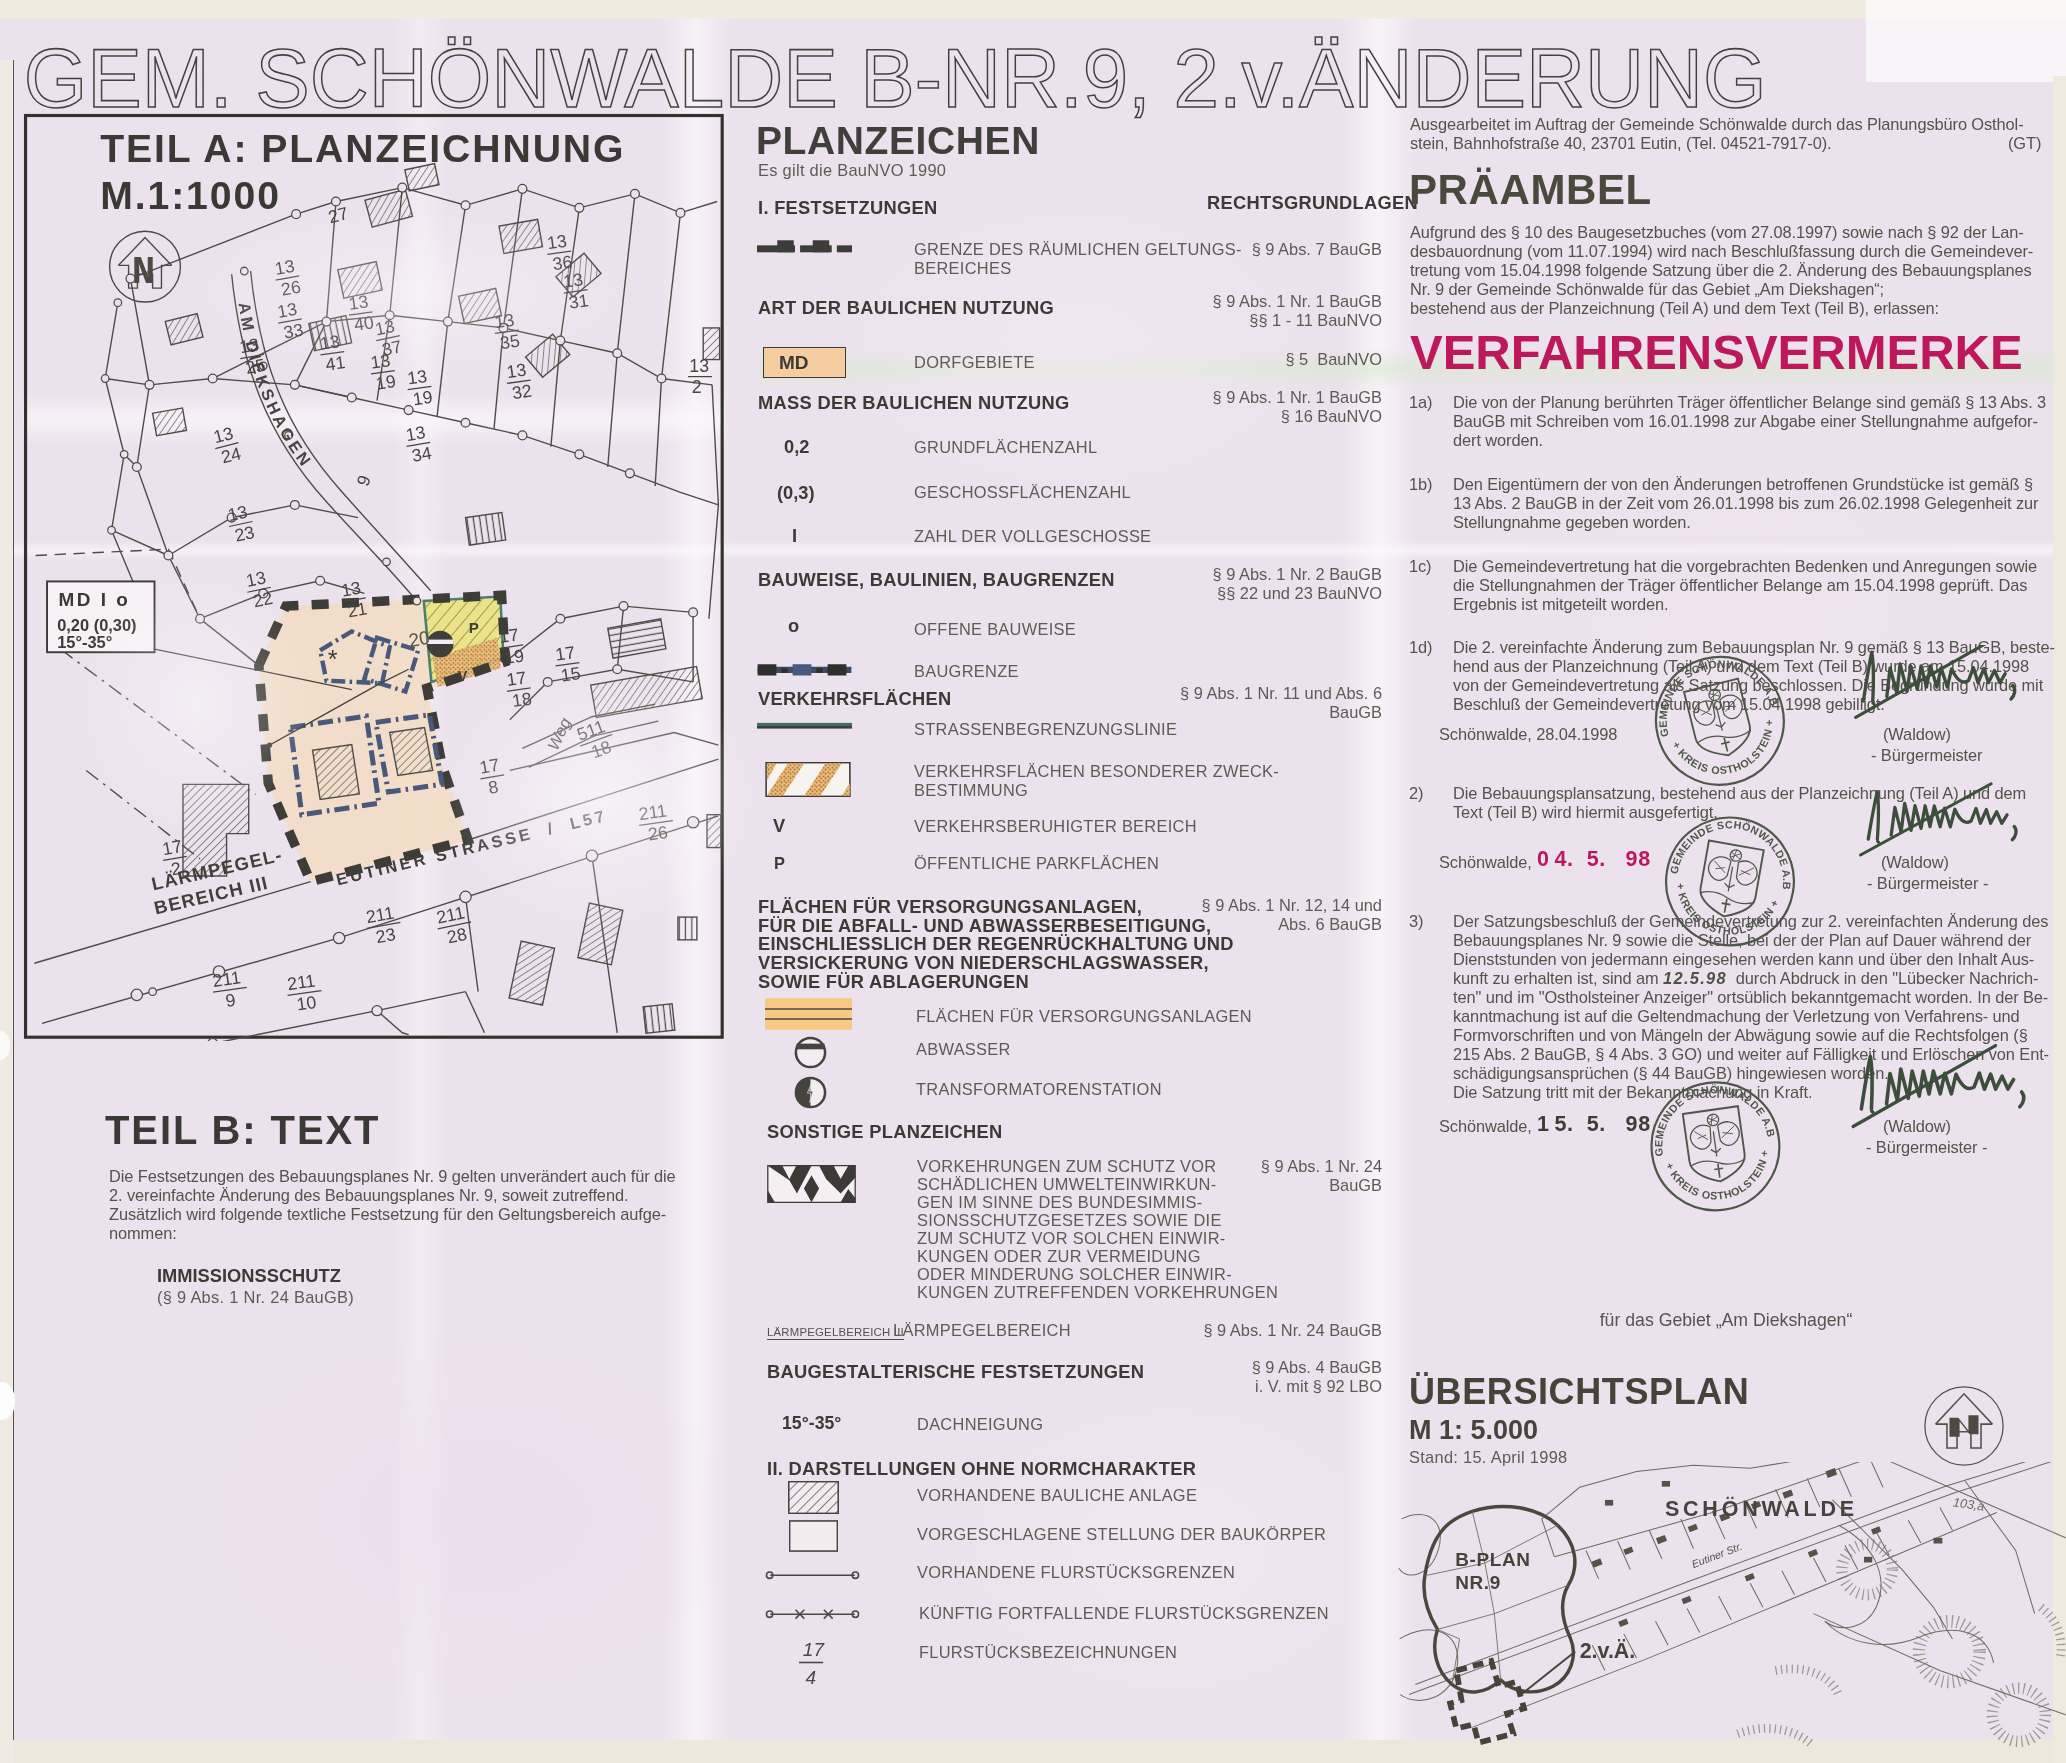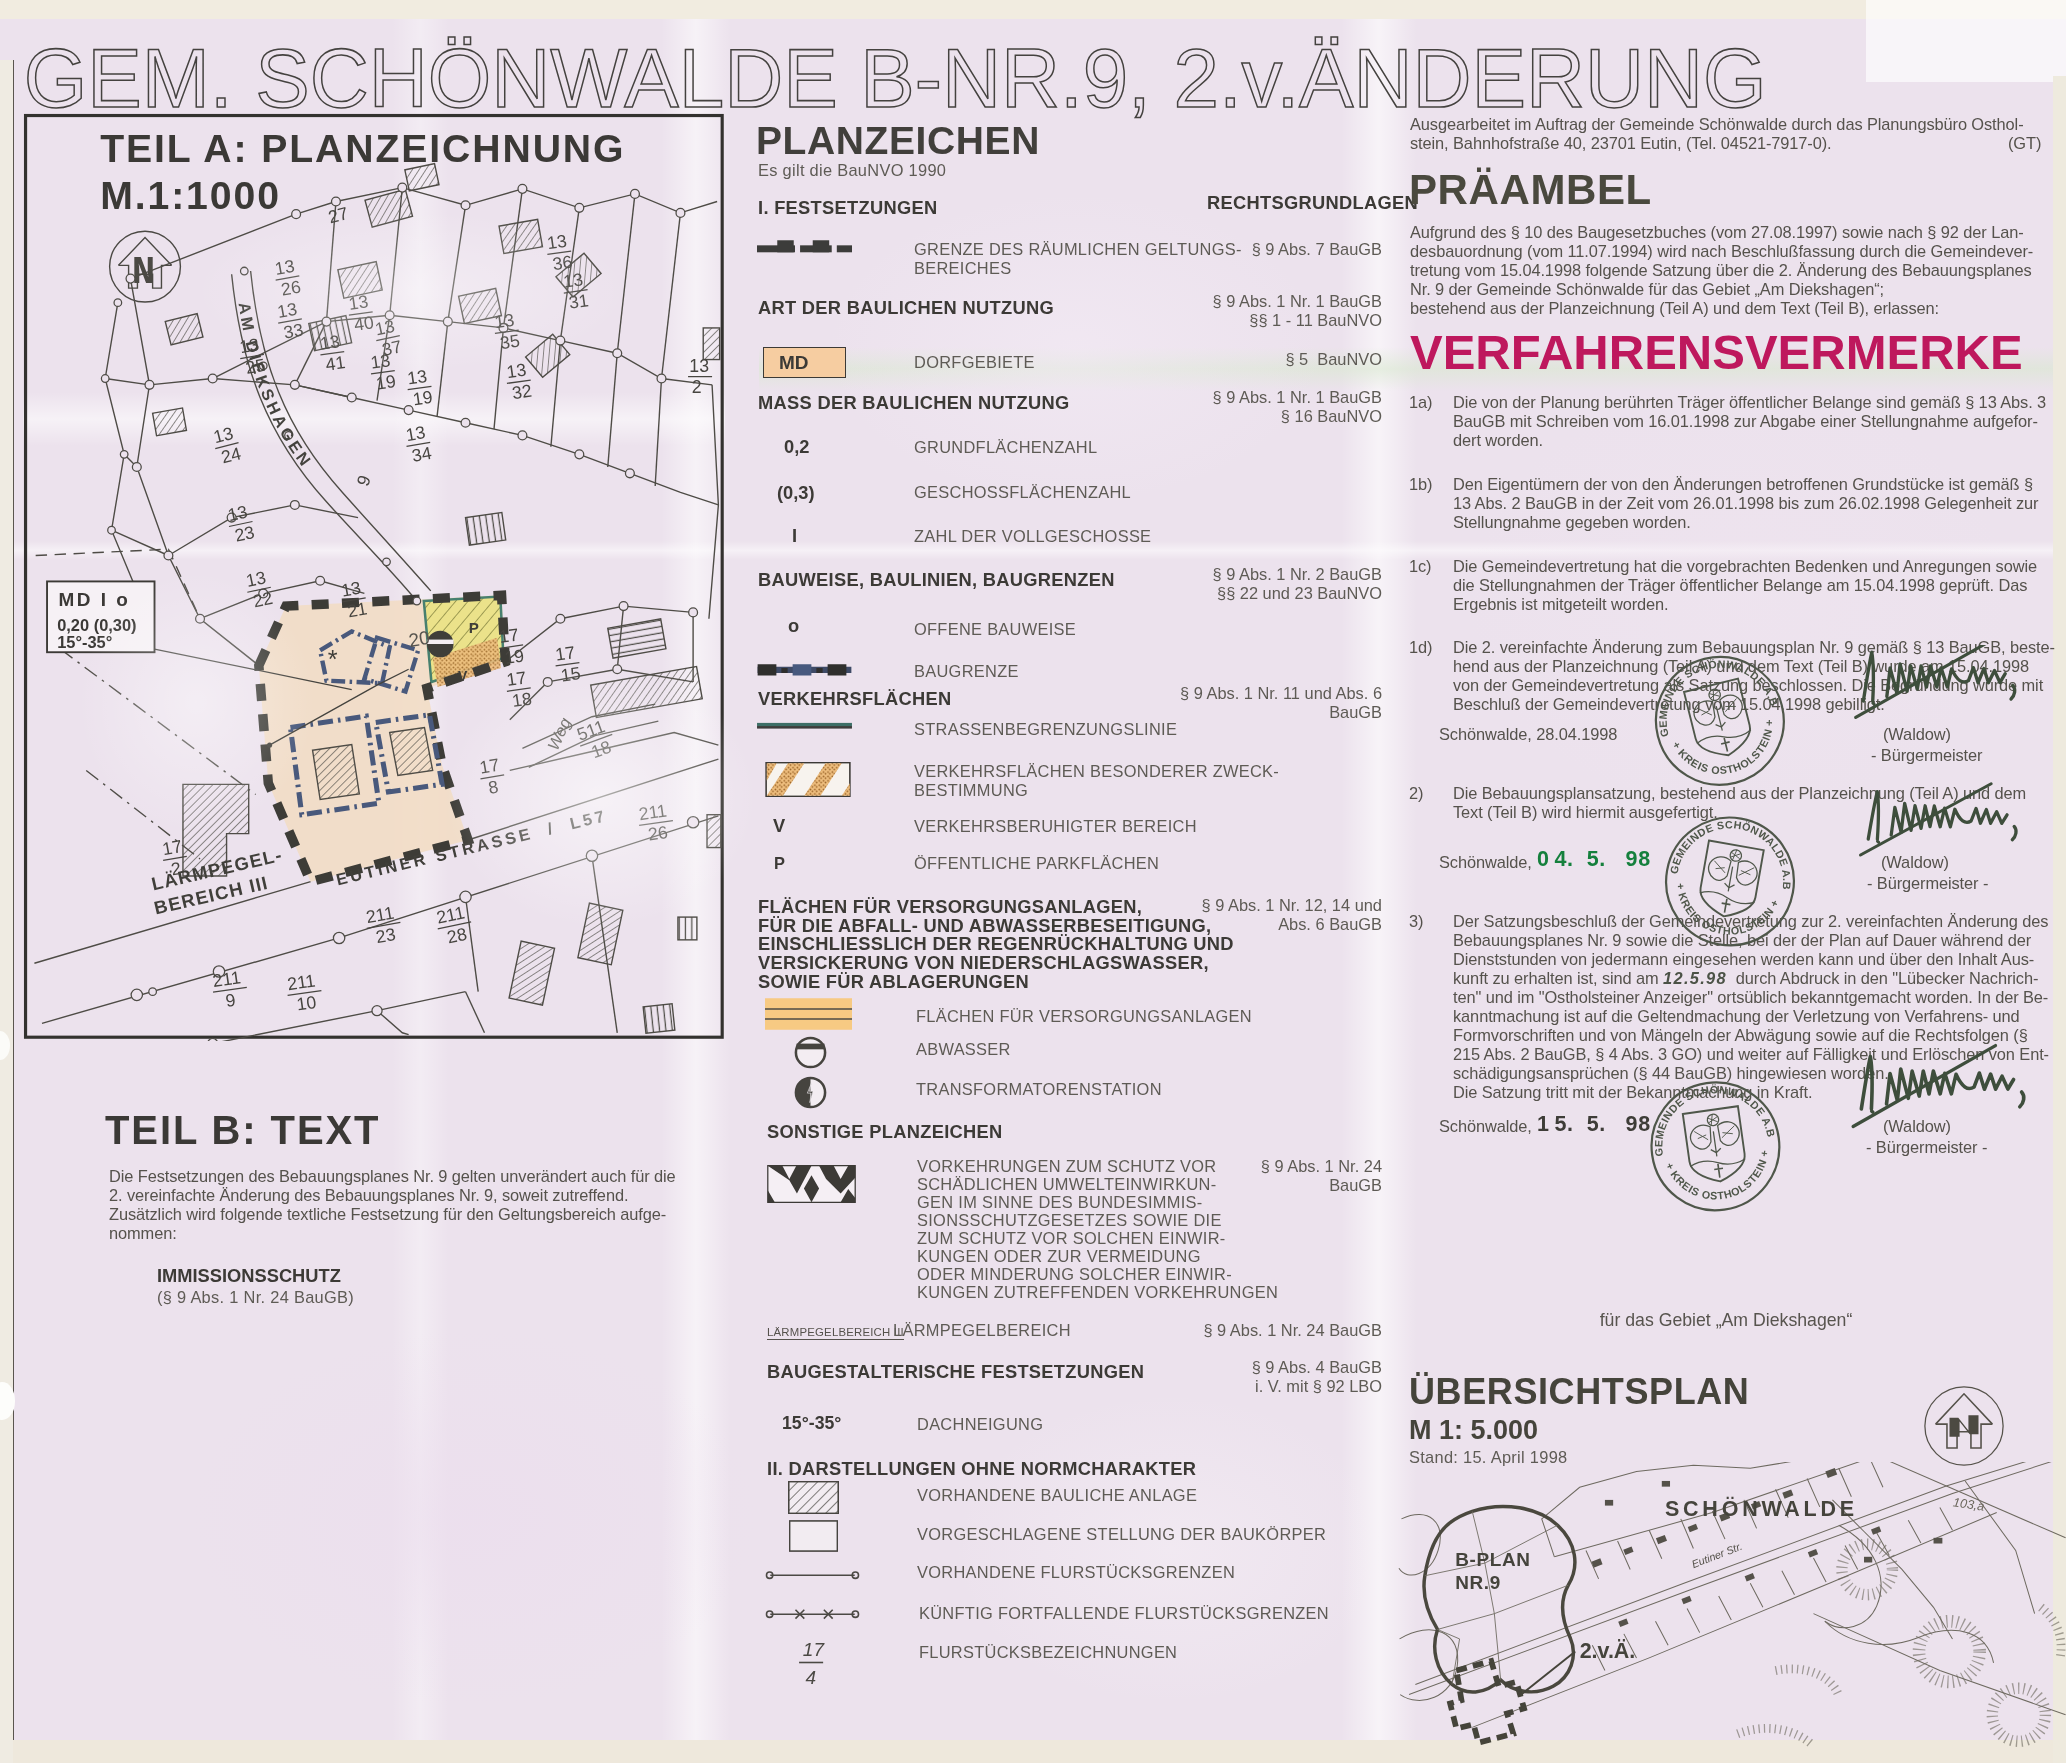--- a/index.html
+++ b/index.html
@@ -735,21 +735,21 @@
 <div class="abs body" style="left:1439px;top:725px;">Schönwalde, 28.04.1998</div>
 
 <div class="abs body" style="left:1883px;top:725px;">(Waldow)</div>
 <div class="abs body" style="left:1871px;top:746px;">- Bürgermeister</div>
 
 <div class="abs body" style="left:1409px;top:784px;width:32px;">2)</div>
 <div class="abs body" style="left:1453px;top:784px;width:601px;">Die Bebauungsplansatzung, bestehend aus der Planzeichnung (Teil A) und dem<br>Text (Teil B) wird hiermit ausgefertigt.</div>
 
 <div class="abs body" style="left:1439px;top:853px;">Schönwalde,</div>
 
-<div class="abs" style="left:1537px;top:847px;font-size:21.5px;font-weight:bold;color:#15803d;letter-spacing:0.6px;">0 4.&nbsp;&nbsp;5.&nbsp;&nbsp;&nbsp;98</div>
+<div class="abs" style="left:1537px;top:847px;font-size:21.5px;font-weight:bold;color:#be185d;letter-spacing:0.6px;">0 4.&nbsp;&nbsp;5.&nbsp;&nbsp;&nbsp;98</div>
 
 <div class="abs body" style="left:1881px;top:853px;">(Waldow)</div>
 <div class="abs body" style="left:1867px;top:874px;">- Bürgermeister -</div>
 
 <div class="abs body" style="left:1409px;top:912px;width:32px;">3)</div>
 <div class="abs body" style="left:1453px;top:912px;width:601px;">Der Satzungsbeschluß der Gemeindevertretung zur 2. vereinfachten Änderung des<br>Bebauungsplanes Nr. 9 sowie die Stelle, bei der der Plan auf Dauer während der<br>Dienststunden von jedermann eingesehen werden kann und über den Inhalt Aus-<br>kunft zu erhalten ist, sind am <span style="font-style:italic;font-weight:bold;color:#4b5246;letter-spacing:1.3px;">12.5.98</span>&nbsp; durch Abdruck in den "Lübecker Nachrich-<br>ten" und im "Ostholsteiner Anzeiger" ortsüblich bekanntgemacht worden. In der Be-<br>kanntmachung ist auf die Geltendmachung der Verletzung von Verfahrens- und<br>Formvorschriften und von Mängeln der Abwägung sowie auf die Rechtsfolgen (§<br>215 Abs. 2 BauGB, § 4 Abs. 3 GO) und weiter auf Fälligkeit und Erlöschen von Ent-<br>schädigungsansprüchen (§ 44 BauGB) hingewiesen worden.<br>Die Satzung tritt mit der Bekanntmachung in Kraft.</div>
 
 <div class="abs body" style="left:1439px;top:1117px;">Schönwalde,</div>
 
 <div class="abs" style="left:1537px;top:1112px;font-size:21.5px;font-weight:bold;color:#3e3d38;letter-spacing:0.6px;">1 5.&nbsp;&nbsp;5.&nbsp;&nbsp;&nbsp;98</div>

